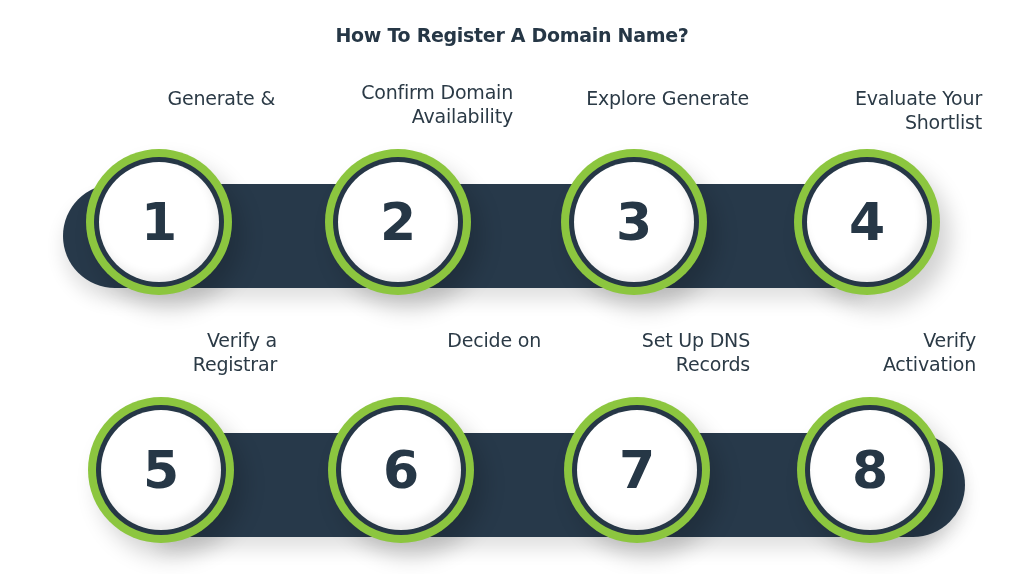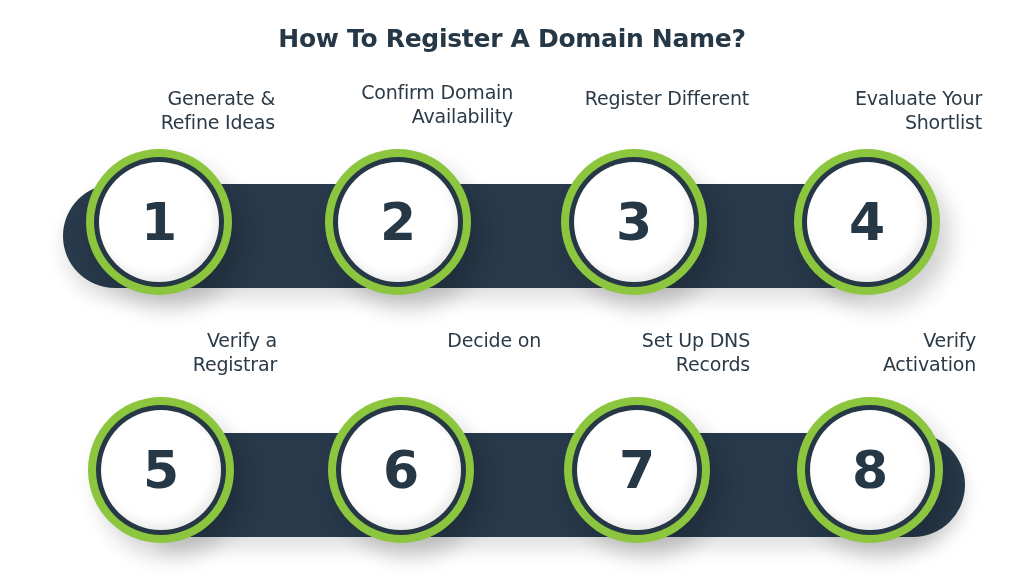--- a/index.html
+++ b/index.html
@@ -4,21 +4,21 @@
 <style>
   html, body { margin: 0; padding: 0; }
   body {
     width: 1024px; height: 574px; position: relative; overflow: hidden;
     background: #ffffff;
     font-family: "DejaVu Sans", "Liberation Sans", sans-serif;
     color: #2a3a47;
   }
   .title {
     position: absolute; left: 0; top: 24px; width: 1024px;
-    text-align: center; font-weight: bold; font-size: 25px; letter-spacing: -0.3px;
+    text-align: center; font-weight: bold; font-size: 19px; letter-spacing: -0.3px;
     color: #263746;
   }
   .label {
     position: absolute; width: 230px; text-align: right;
     font-size: 19px; line-height: 24px; font-weight: 500; color: #2b3a46;
     letter-spacing: -0.2px;
   }
   .bar {
     position: absolute; background: #27394a;
     box-shadow: 0 12px 18px rgba(0,0,0,0.12);
@@ -49,28 +49,27 @@
 <body>
 
 <div class="title">How To Register A Domain Name?</div>
 
 <div class="bar top"></div>
 
 <div class="bar bottom"></div>
 
 <div class="label" style="left:45px; top:86px;">
   <div>Generate &amp;</div>
-  <div>Refine Ideas</div>
 </div>
 <div class="label" style="left:283px; top:80px;">
   <div>Confirm Domain</div>
   <div>Availability</div>
 </div>
 <div class="label" style="left:519px; top:86px;">
-  <div>Register Different</div>
+  <div>Explore Generate</div>
 </div>
 <div class="label" style="left:752px; top:86px;">
   <div>Evaluate Your</div>
   <div>Shortlist</div>
 </div>
 
 <div class="label" style="left:47px; top:328px;">
   <div>Verify a</div>
   <div>Registrar</div>
 </div>

